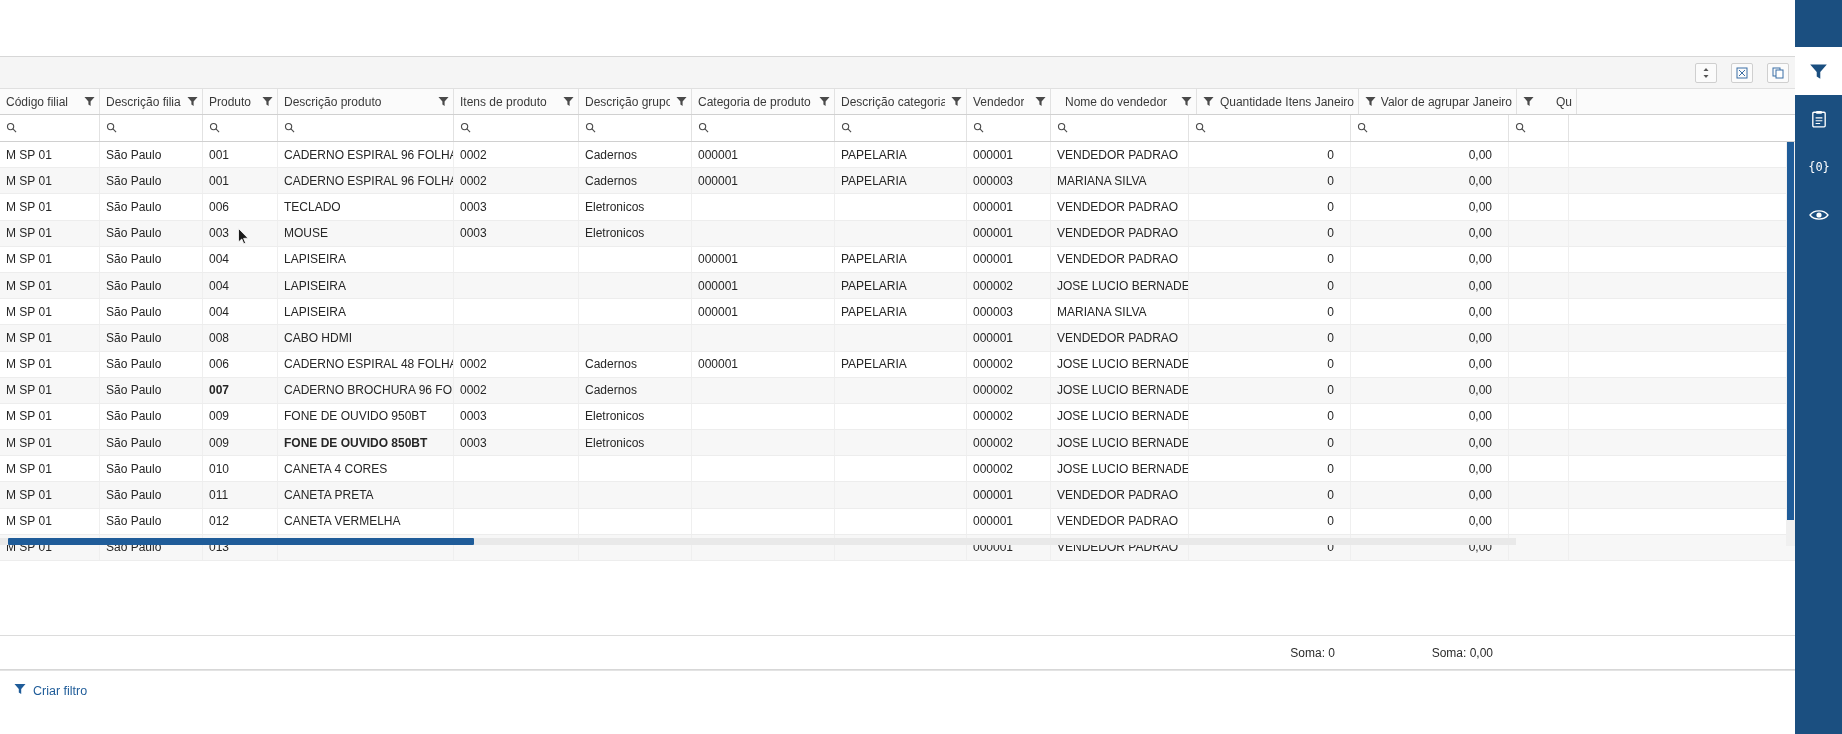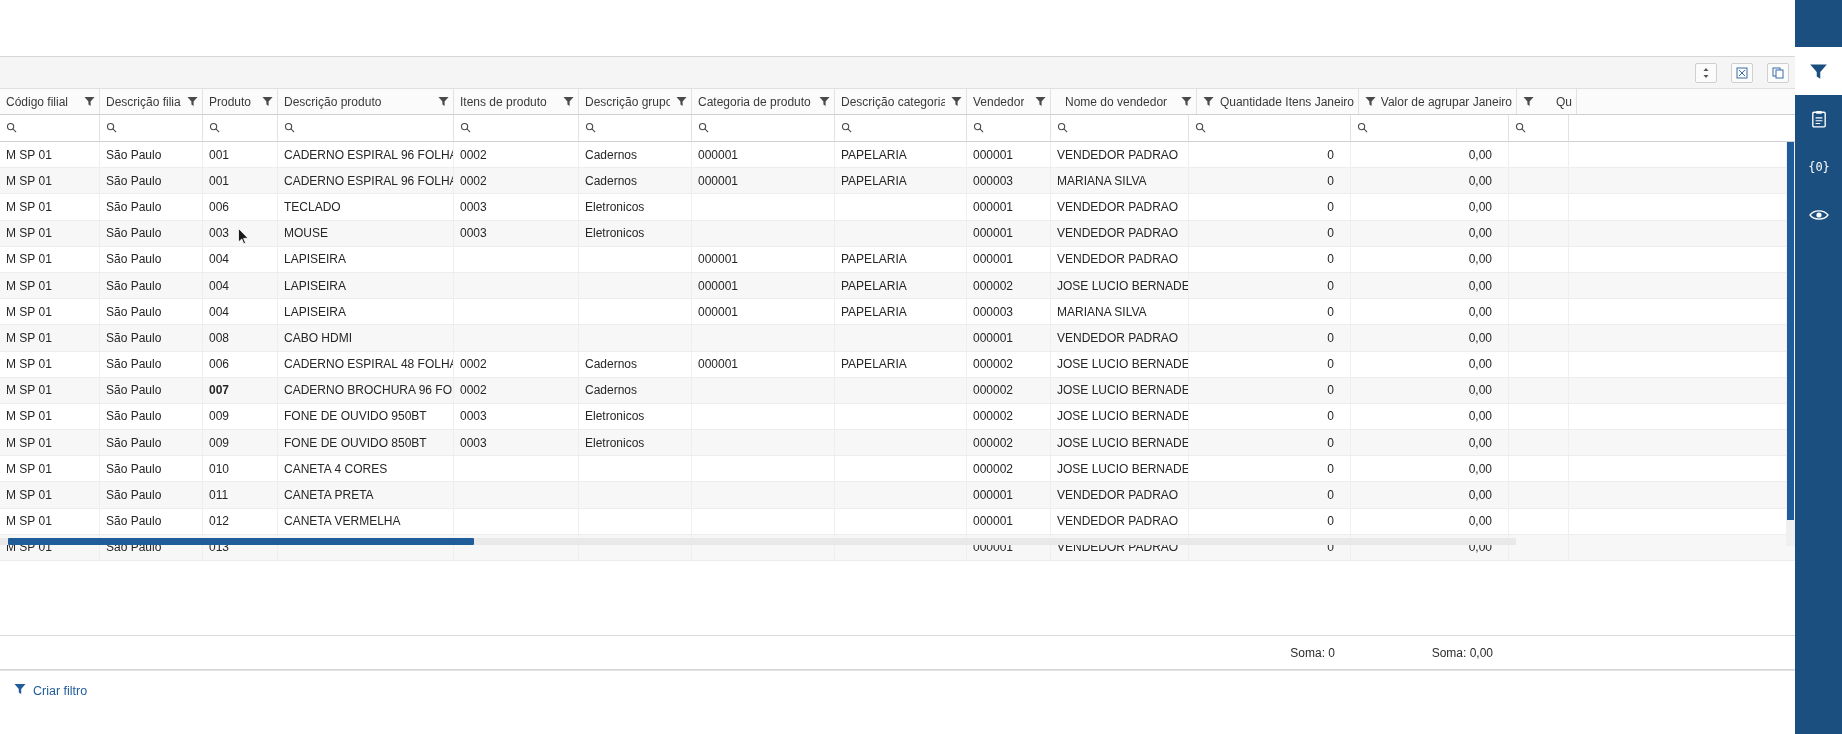--- a/index.html
+++ b/index.html
@@ -647,21 +647,21 @@
           <div class="cell" style="width: 84px;">000002</div>
           <div class="cell" style="width: 138px;">JOSE LUCIO BERNADEI</div>
           <div class="cell num" style="width: 162px;">0</div>
           <div class="cell num" style="width: 158px;">0,00</div>
           <div class="cell num" style="width: 60px;"></div>
         </div>
         <div class="data-row alt">
           <div class="cell" style="width: 100px;">M SP 01</div>
           <div class="cell" style="width: 103px;">São Paulo</div>
           <div class="cell" style="width: 75px;">009</div>
-          <div class="cell" style="width: 176px;">FONE DE OUVIDO 850BT</div>
+          <div class="cell" style="width: 176px; font-weight: bold;">FONE DE OUVIDO 850BT</div>
           <div class="cell" style="width: 125px;">0003</div>
           <div class="cell" style="width: 113px;">Eletronicos</div>
           <div class="cell" style="width: 143px;"></div>
           <div class="cell" style="width: 132px;"></div>
           <div class="cell" style="width: 84px;">000002</div>
           <div class="cell" style="width: 138px;">JOSE LUCIO BERNADEI</div>
           <div class="cell num" style="width: 162px;">0</div>
           <div class="cell num" style="width: 158px;">0,00</div>
           <div class="cell num" style="width: 60px;"></div>
         </div>

